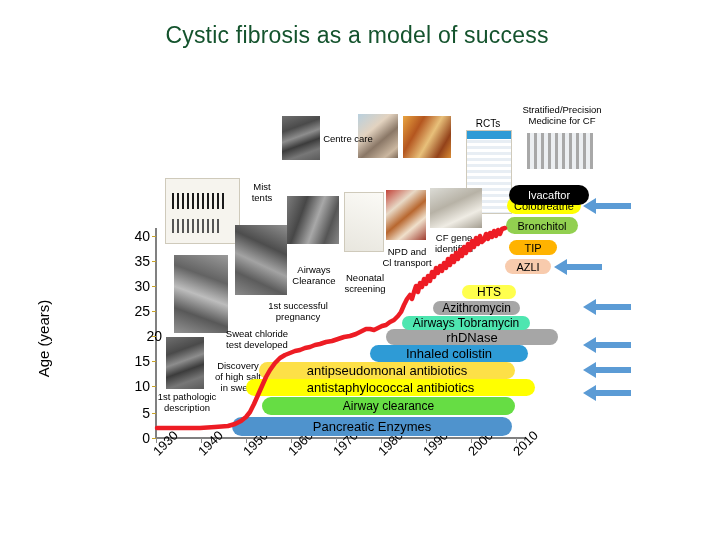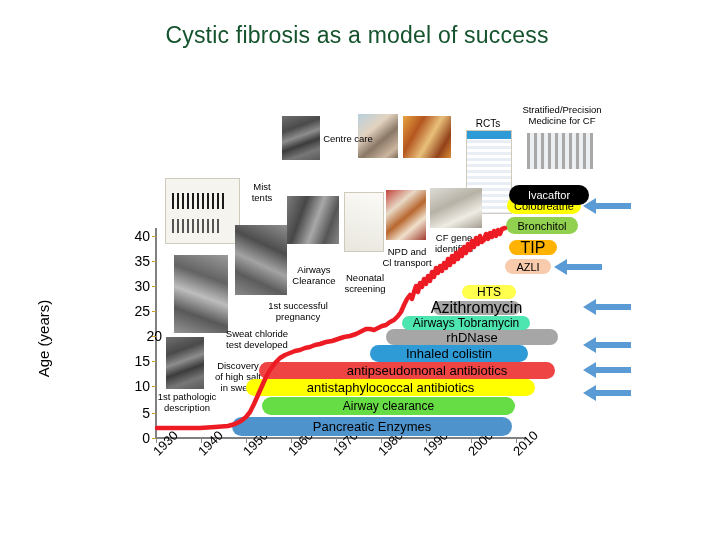--- a/index.html
+++ b/index.html
@@ -200,50 +200,50 @@
     </div>
 
   <div class="pill" style="left:262px;top:397px;width:253px;height:18px;background:#66dd44;">
     <span style="font-size:12px;">Airway clearance</span>
     </div>
 
   <div class="pill" style="left:246px;top:379px;width:289px;height:17px;background:#ffff00;">
     <span style="font-size:13px;">antistaphylococcal antibiotics</span>
     </div>
 
-  <div class="pill" style="left:259px;top:362px;width:256px;height:17px;background:#ef4444;padding-left:40px;">
+  <div class="pill" style="left:259px;top:362px;width:256px;height:17px;background:#fde047;">
     <span style="font-size:13px;">antipseudomonal antibiotics</span>
     </div>
 
   <div class="pill" style="left:370px;top:345px;width:158px;height:17px;background:#2e9bd6;">
     <span style="font-size:13px;">Inhaled colistin</span>
     </div>
 
   <div class="pill" style="left:386px;top:329px;width:172px;height:16px;background:#a6a6a6;">
     <span style="font-size:13px;">rhDNase</span>
     </div>
 
   <div class="pill" style="left:402px;top:316px;width:128px;height:14px;background:#4ee6b0;">
     <span style="font-size:12px;">Airways Tobramycin</span>
     </div>
 
   <div class="pill" style="left:433px;top:301px;width:87px;height:14px;background:#a6a6a6;">
-    <span style="font-size:16px;">Azithromycin</span>
+    <span style="font-size:12px;">Azithromycin</span>
     </div>
 
   <div class="pill" style="left:462px;top:285px;width:54px;height:14px;background:#ffff4d;">
     <span style="font-size:12px;">HTS</span>
     </div>
 
   <div class="pill" style="left:505px;top:259px;width:46px;height:15px;background:#f8cbad;">
     <span style="font-size:11px;">AZLI</span>
     </div>
 
   <div class="pill" style="left:509px;top:240px;width:48px;height:15px;background:#ffb300;">
-    <span style="font-size:16px;">TIP</span>
+    <span style="font-size:11px;">TIP</span>
     </div>
 
   <div class="pill" style="left:506px;top:217px;width:72px;height:17px;background:#92d050;">
     <span style="font-size:11px;">Bronchitol</span>
     </div>
 
   <div class="pill" style="left:507px;top:197px;width:74px;height:17px;background:#ffff00;">
     <span style="font-size:11px;">Colobreathe</span>
     </div>
 

